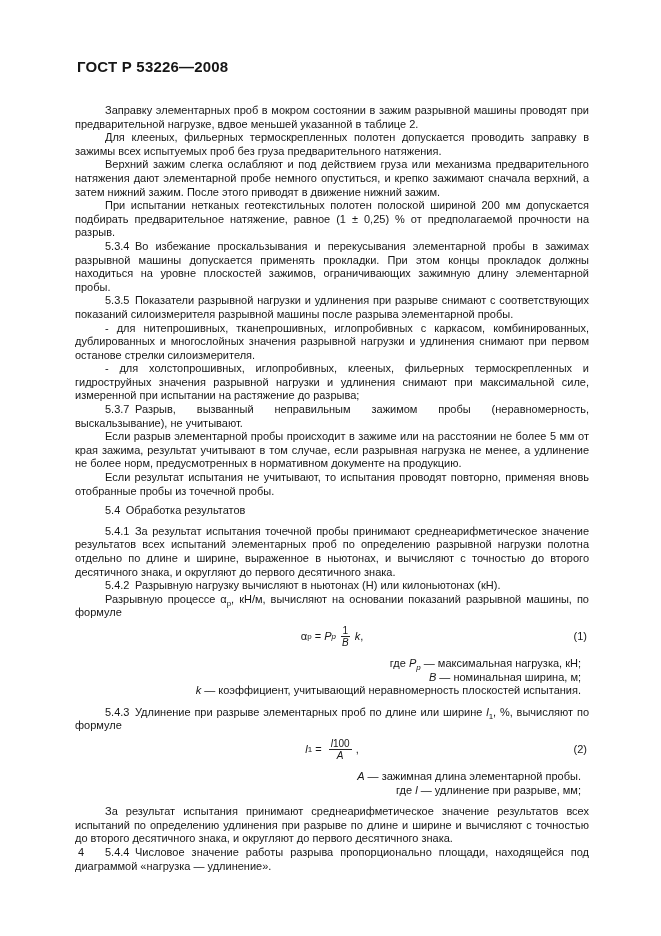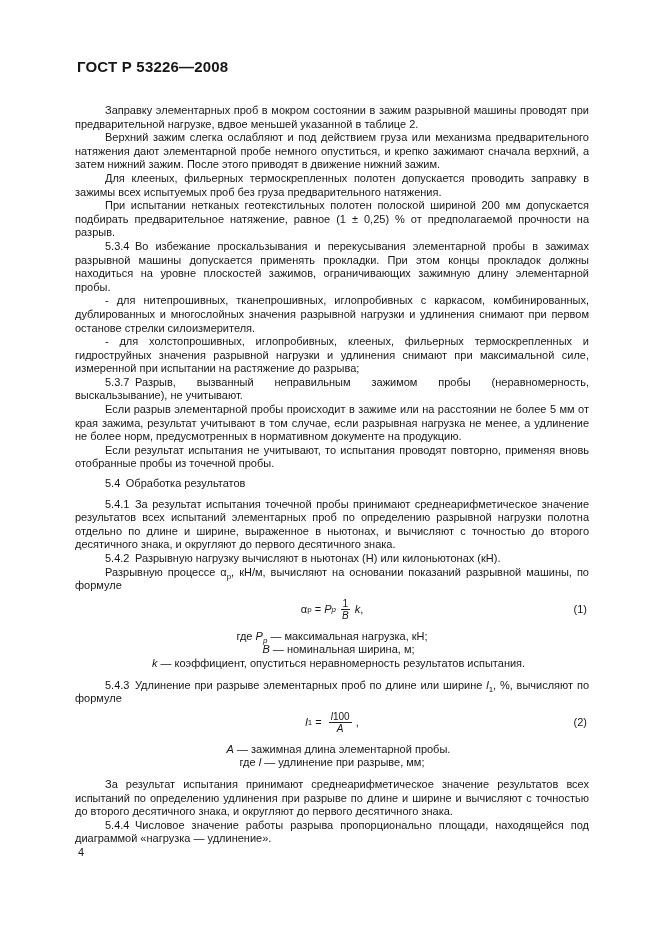--- a/index.html
+++ b/index.html
@@ -28,56 +28,57 @@
     margin:5px 0;min-height:24px;text-indent:0;
   }
   .formula-body{display:inline-flex;align-items:center;white-space:pre;}
   .formula-number{position:absolute;right:2px;top:50%;transform:translateY(-50%);}
   .frac{
     display:inline-flex;flex-direction:column;align-items:center;
     font-size:10px;line-height:11px;margin:0 4px;vertical-align:middle;
   }
   .frac .num{border-bottom:1px solid #222;padding:0 2px;}
   .frac .den{padding:0 2px;}
-  .defs{text-align:center;margin:8px;}
+  .defs{text-align:right;margin:8px;}
   .def-row{text-indent:0;}
   .def-row.cont{padding-left:13px;}
   .it{font-style:italic;}
   sub{font-size:8px;line-height:0;}
   .page-number{position:absolute;left:78px;top:846px;}
 </style>
 </head>
 <body>
 
 <div class="page">
   <div class="doc-header">ГОСТ Р 53226—2008</div>
   <div class="doc-body">
     <div>
         <div class="para"><span>Заправку элементарных проб в мокром состоянии в зажим разрывной машины проводят при предварительной нагрузке, вдвое меньшей указанной в таблице 2.</span></div>
+        <div class="para"><span>Для клееных, фильерных термоскрепленных полотен допускается проводить заправку в зажимы всех испытуемых проб без груза предварительного натяжения.</span></div>
         <div class="para"><span>Верхний зажим слегка ослабляют и под действием груза или механизма предварительного натяжения дают элементарной пробе немного опуститься, и крепко зажимают сначала верхний, а затем нижний зажим. После этого приводят в движение нижний зажим.</span></div>
-        <div class="para"><span>Для клееных, фильерных термоскрепленных полотен допускается проводить заправку в зажимы всех испытуемых проб без груза предварительного натяжения.</span></div>
         <div class="para"><span>При испытании нетканых геотекстильных полотен полоской шириной 200 мм допускается подбирать предварительное натяжение, равное (1 ± 0,25) % от предполагаемой прочности на разрыв.</span></div>
         <div class="para"><span>5.3.4 Во избежание проскальзывания и перекусывания элементарной пробы в зажимах разрывной машины допускается применять прокладки. При этом концы прокладок должны находиться на уровне плоскостей зажимов, ограничивающих зажимную длину элементарной пробы.</span></div>
+        <div class="para"><span>5.3.5 Показатели разрывной нагрузки и удлинения при разрыве снимают с соответствующих показаний силоизмерителя разрывной машины после разрыва элементарной пробы.</span></div>
         <div class="para"><span>- для нитепрошивных, тканепрошивных, иглопробивных с каркасом, комбинированных, дублированных и многослойных значения разрывной нагрузки и удлинения снимают при первом останове стрелки силоизмерителя.</span></div>
         <div class="para"><span>- для холстопрошивных, иглопробивных, клееных, фильерных термоскрепленных и гидроструйных значения разрывной нагрузки и удлинения снимают при максимальной силе, измеренной при испытании на растяжение до разрыва;</span></div>
         <div class="para"><span>5.3.7 Разрыв, вызванный неправильным зажимом пробы (неравномерность, выскальзывание), не учитывают.</span></div>
         <div class="para"><span>Если разрыв элементарной пробы происходит в зажиме или на расстоянии не более 5 мм от края зажима, результат учитывают в том случае, если разрывная нагрузка не менее, а удлинение не более норм, предусмотренных в нормативном документе на продукцию.</span></div>
         <div class="para"><span>Если результат испытания не учитывают, то испытания проводят повторно, применяя вновь отобранные пробы из точечной пробы.</span></div>
         <div class="heading"><span>5.4 Обработка результатов</span></div>
         <div class="para"><span>5.4.1 За результат испытания точечной пробы принимают среднеарифметическое значение результатов всех испытаний элементарных проб по определению разрывной нагрузки полотна отдельно по длине и ширине, выраженное в ньютонах, и вычисляют с точностью до второго десятичного знака, и округляют до первого десятичного знака.</span></div>
         <div class="para"><span>5.4.2 Разрывную нагрузку вычисляют в ньютонах (Н) или килоньютонах (кН).</span></div>
         <div class="para"><span>Разрывную процессе α</span><sub>р</sub><span>, кН/м, вычисляют на основании показаний разрывной машины, по формуле</span></div>
         <div class="formula-row">
           <span class="formula-body"><span>α</span><sub>р</sub><span> = </span><span class="it">P</span><sub class="it">р</sub><span class="frac"><span class="num"><span>1</span></span><span class="den"><span class="it">B</span></span></span><span class="it">k</span><span>,</span></span>
           <span class="formula-number">(1)</span>
         </div>
         <div class="defs">
           <div class="def-row"><span>где </span><span class="it">P</span><sub class="it">р</sub><span> — максимальная нагрузка, кН;</span></div>
           <div class="def-row cont"><span class="it">B</span><span> — номинальная ширина, м;</span></div>
-          <div class="def-row cont"><span class="it">k</span><span> — коэффициент, опуститься неравномерность результатов испытания.</span></div>
+          <div class="def-row cont"><span class="it">k</span><span> — коэффициент, учитывающий неравномерность плоскостей испытания.</span></div>
         </div>
         <div class="para"><span>5.4.3 Удлинение при разрыве элементарных проб по длине или ширине </span><span class="it">l</span><sub>1</sub><span>, %, вычисляют по формуле</span></div>
         <div class="formula-row">
           <span class="formula-body"><span class="it">l</span><sub>1</sub><span> = </span><span class="frac"><span class="num"><span class="it">l</span><span>100</span></span><span class="den"><span class="it">A</span></span></span><span>,</span></span>
           <span class="formula-number">(2)</span>
         </div>
         <div class="defs">
           <div class="def-row cont"><span class="it">A</span><span> — зажимная длина элементарной пробы.</span></div>
           <div class="def-row"><span>где </span><span class="it">l</span><span> — удлинение при разрыве, мм;</span></div>
         </div>

